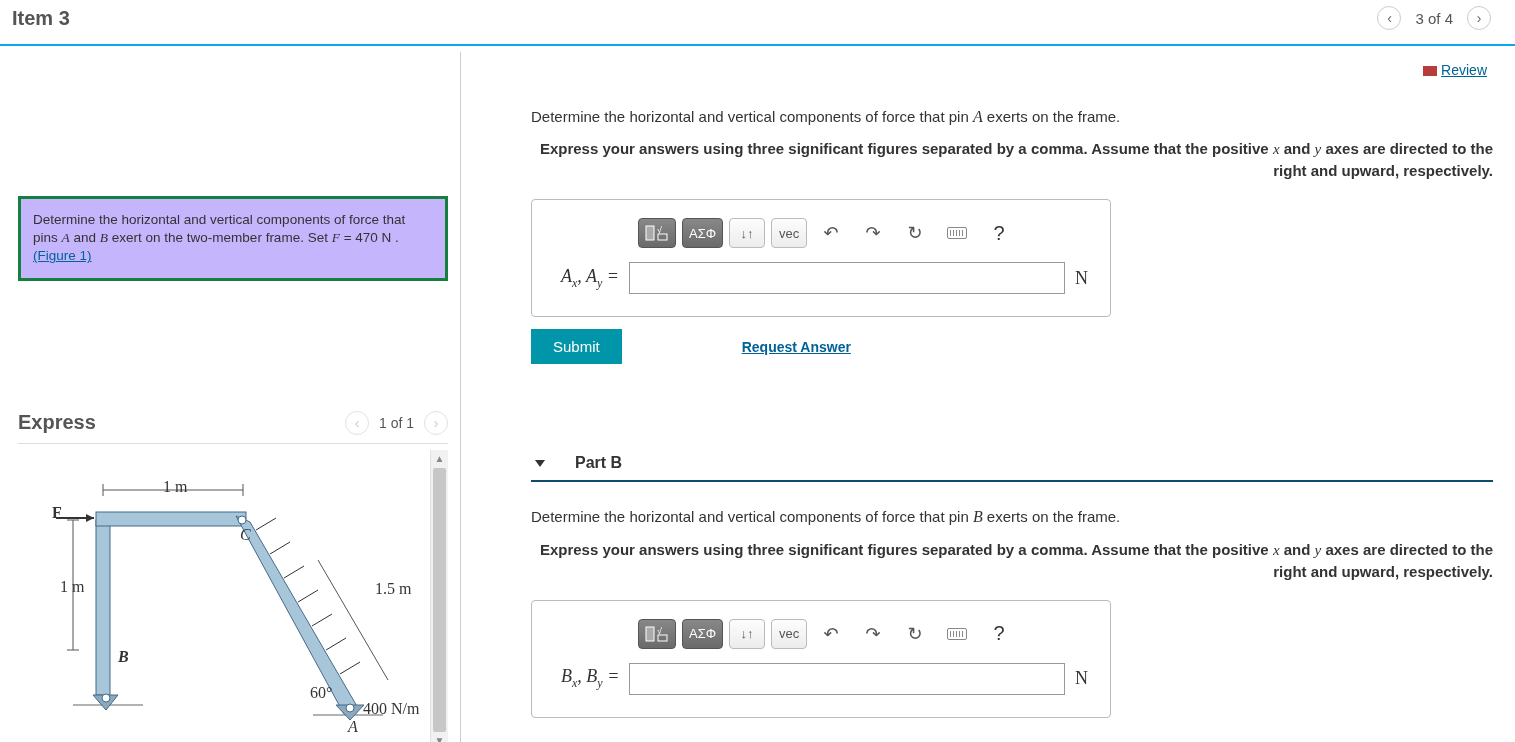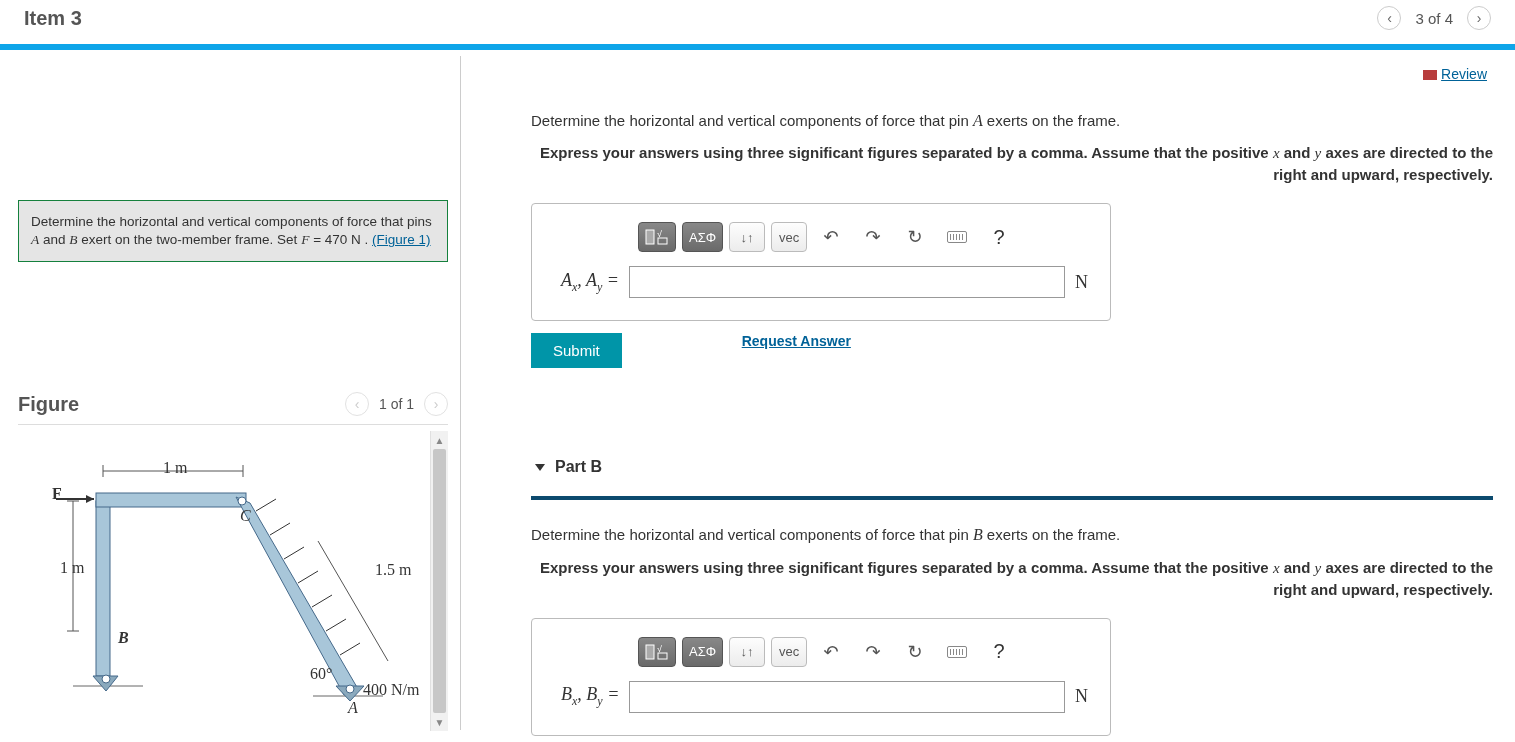--- a/index.html
+++ b/index.html
@@ -7,22 +7,22 @@
     margin: 0;
     font-family: Arial, Helvetica, sans-serif;
     font-size: 14px;
     color: #333;
     background: #fff;
     width: 1515px;
   }
   .top-bar {
     display: flex;
     align-items: center;
-    padding: 6px 24px 14px 24px;
-    border-bottom: 6px solid #0ea5e9;
+    padding: 6px 24px 14px 12px;
+    border-bottom: 2px solid #0ea5e9;
   }
   .item-title {
     font-size: 20px;
     font-weight: bold;
     color: #555;
     flex: 0 0 auto;
   }
   .top-spacer { flex: 1; }
   .nav-btn {
     width: 24px; height: 24px;
@@ -70,22 +70,22 @@
   }
   .review-link .flag-icon {
     display: inline-block;
     width: 14px; height: 10px;
     background: #b83c3c;
     margin-right: 4px;
     position: relative;
     top: 1px;
   }
   .problem-box {
-    background: #e5e5e5;
-    border: 1px solid #15803d;
+    background: #c4b5fd;
+    border: 3px solid #15803d;
     padding: 12px 12px;
     margin-top: 150px;
     font-size: 13.5px;
     color: #333;
     line-height: 1.35;
   }
   .problem-box .ital { font-style: italic; font-family: 'Times New Roman', serif; }
   .problem-box a { color: #006298; text-decoration: underline; cursor: pointer; }
   .figure-header {
     display: flex;
@@ -210,44 +210,45 @@
     padding: 0 6px;
   }
   .answer-unit {
     font-family: 'Times New Roman', serif;
     font-size: 18px;
     padding-right: 6px;
   }
   .submit-row {
     margin-top: 12px;
     display: flex;
+    align-items: center;
     gap: 120px;
   }
   .submit-btn {
     background: #0095a8;
     color: #fff;
     border: none;
     padding: 9px 22px;
     font-size: 15px;
     cursor: pointer;
   }
   .request-link {
     color: #006298;
     text-decoration: underline;
     font-weight: bold;
     font-size: 14px;
     cursor: pointer;
   }
   .part-header {
     margin-top: 90px;
-    border-bottom: 4px solid #0c4a6e;
-    padding-bottom: 20px;
-    display: flex;
-    align-items: center;
-    gap: 10px;
+    border-bottom: 2px solid #0c4a6e;
+    padding-bottom: 8px;
+    display: flex;
+    align-items: center;
+    gap: 30px;
     cursor: pointer;
   }
   .caret-down {
     width: 0; height: 0;
     border-left: 5px solid transparent;
     border-right: 5px solid transparent;
     border-top: 7px solid #333;
     margin-left: 4px;
   }
   .part-title {
@@ -283,21 +284,21 @@
 </div>
 
 <div class="main">
   <div class="left-col">
 
     <div class="problem-box">
       <span>Determine the horizontal and vertical components of force that pins </span><span class="ital">A</span><span> and </span><span class="ital">B</span><span> exert on the two-member frame. Set </span><span class="ital">F</span><span> = 470 </span><span>N</span><span> . </span><a>(Figure 1)</a>
     </div>
 
     <div class="figure-header">
-      <div class="figure-title">Figure</div>
+      <div class="figure-title">Express</div>
       <div class="fig-nav">
         <div class="nav-btn disabled">‹</div>
         <span>1 of 1</span>
         <div class="nav-btn disabled">›</div>
       </div>
     </div>
     <hr class="figure-hr">
 
     <div class="figure-area">
       <div class="figure-img">

